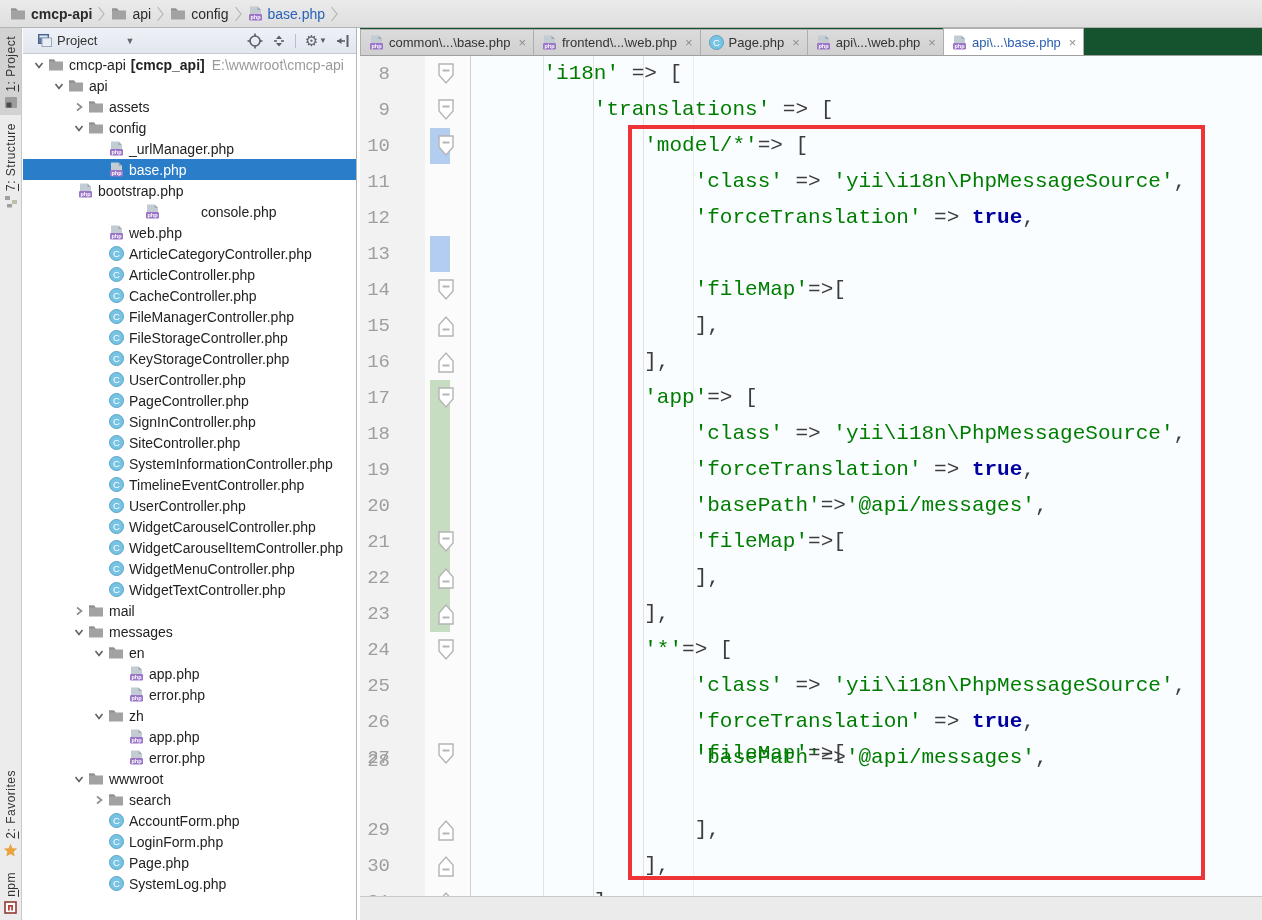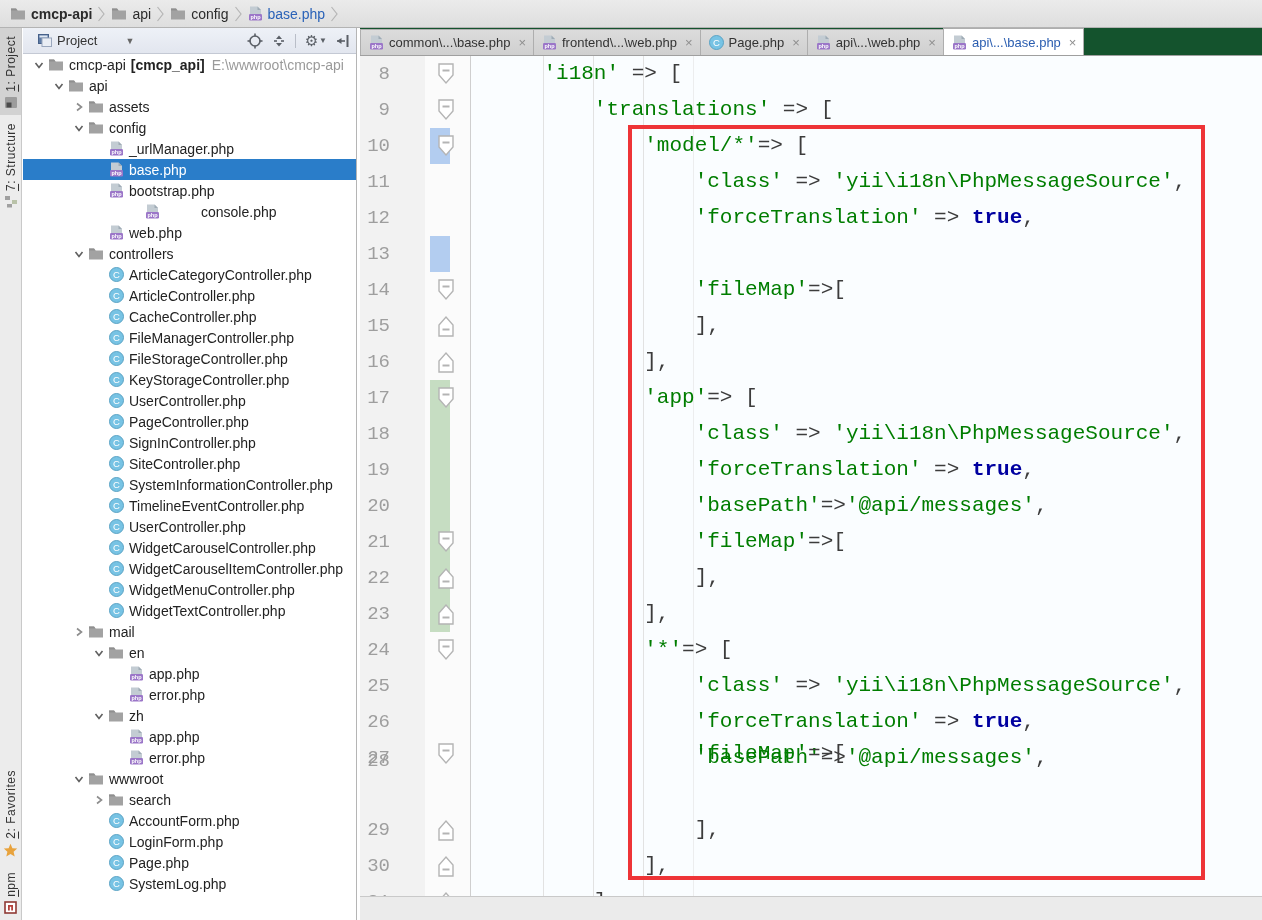--- a/index.html
+++ b/index.html
@@ -292,21 +292,21 @@
           <span class="tree-icon">
             <svg width="15" height="15" viewBox="0 0 15 15">
               <path d="M2 0.5 h7.5 l3.5 3.5 v4 H2z" fill="#c3ccd3"></path>
               <path d="M9.5 0.5 l3.5 3.5 h-3.5z" fill="#9fabb5"></path>
               <rect x="1" y="8" width="13" height="6.5" rx="1.2" fill="#9b76c8"></rect>
               <text x="7.5" y="13.2" font-size="5.5" fill="#ffffff" text-anchor="middle" font-family="Liberation Sans,sans-serif" font-weight="bold">php</text>
             </svg>
           </span>
           <span>base.php</span>
         </div>
-        <div class="tree-row" style="padding-left: 68px;">
+        <div class="tree-row" style="padding-left: 37px;">
           <span class="tree-chevron"></span>
           <span class="tree-icon">
             <svg width="15" height="15" viewBox="0 0 15 15">
               <path d="M2 0.5 h7.5 l3.5 3.5 v4 H2z" fill="#c3ccd3"></path>
               <path d="M9.5 0.5 l3.5 3.5 h-3.5z" fill="#9fabb5"></path>
               <rect x="1" y="8" width="13" height="6.5" rx="1.2" fill="#9b76c8"></rect>
               <text x="7.5" y="13.2" font-size="5.5" fill="#ffffff" text-anchor="middle" font-family="Liberation Sans,sans-serif" font-weight="bold">php</text>
             </svg>
           </span>
           <span>bootstrap.php</span>
@@ -327,218 +327,218 @@
           <span class="tree-chevron"></span>
           <span class="tree-icon">
             <svg width="15" height="15" viewBox="0 0 15 15">
               <path d="M2 0.5 h7.5 l3.5 3.5 v4 H2z" fill="#c3ccd3"></path>
               <path d="M9.5 0.5 l3.5 3.5 h-3.5z" fill="#9fabb5"></path>
               <rect x="1" y="8" width="13" height="6.5" rx="1.2" fill="#9b76c8"></rect>
               <text x="7.5" y="13.2" font-size="5.5" fill="#ffffff" text-anchor="middle" font-family="Liberation Sans,sans-serif" font-weight="bold">php</text>
             </svg>
           </span>
           <span>web.php</span>
+        </div>
+        <div class="tree-row" style="padding-left: 68px;">
+          <span class="tree-chevron"></span>
+          <span class="tree-icon">
+            <svg width="15" height="15" viewBox="0 0 15 15">
+              <circle cx="7.5" cy="7.5" r="7" fill="#77c3e4" stroke="#5ba3c4"></circle>
+              <text x="7.5" y="11" font-size="9.5" fill="#ffffff" text-anchor="middle" font-family="Liberation Sans,sans-serif">C</text>
+            </svg>
+          </span>
+          <span>ArticleCategoryController.php</span>
+        </div>
+        <div class="tree-row" style="padding-left: 68px;">
+          <span class="tree-chevron"></span>
+          <span class="tree-icon">
+            <svg width="15" height="15" viewBox="0 0 15 15">
+              <circle cx="7.5" cy="7.5" r="7" fill="#77c3e4" stroke="#5ba3c4"></circle>
+              <text x="7.5" y="11" font-size="9.5" fill="#ffffff" text-anchor="middle" font-family="Liberation Sans,sans-serif">C</text>
+            </svg>
+          </span>
+          <span>ArticleController.php</span>
+        </div>
+        <div class="tree-row" style="padding-left: 68px;">
+          <span class="tree-chevron"></span>
+          <span class="tree-icon">
+            <svg width="15" height="15" viewBox="0 0 15 15">
+              <circle cx="7.5" cy="7.5" r="7" fill="#77c3e4" stroke="#5ba3c4"></circle>
+              <text x="7.5" y="11" font-size="9.5" fill="#ffffff" text-anchor="middle" font-family="Liberation Sans,sans-serif">C</text>
+            </svg>
+          </span>
+          <span>CacheController.php</span>
+        </div>
+        <div class="tree-row" style="padding-left: 68px;">
+          <span class="tree-chevron"></span>
+          <span class="tree-icon">
+            <svg width="15" height="15" viewBox="0 0 15 15">
+              <circle cx="7.5" cy="7.5" r="7" fill="#77c3e4" stroke="#5ba3c4"></circle>
+              <text x="7.5" y="11" font-size="9.5" fill="#ffffff" text-anchor="middle" font-family="Liberation Sans,sans-serif">C</text>
+            </svg>
+          </span>
+          <span>FileManagerController.php</span>
+        </div>
+        <div class="tree-row" style="padding-left: 68px;">
+          <span class="tree-chevron"></span>
+          <span class="tree-icon">
+            <svg width="15" height="15" viewBox="0 0 15 15">
+              <circle cx="7.5" cy="7.5" r="7" fill="#77c3e4" stroke="#5ba3c4"></circle>
+              <text x="7.5" y="11" font-size="9.5" fill="#ffffff" text-anchor="middle" font-family="Liberation Sans,sans-serif">C</text>
+            </svg>
+          </span>
+          <span>FileStorageController.php</span>
+        </div>
+        <div class="tree-row" style="padding-left: 68px;">
+          <span class="tree-chevron"></span>
+          <span class="tree-icon">
+            <svg width="15" height="15" viewBox="0 0 15 15">
+              <circle cx="7.5" cy="7.5" r="7" fill="#77c3e4" stroke="#5ba3c4"></circle>
+              <text x="7.5" y="11" font-size="9.5" fill="#ffffff" text-anchor="middle" font-family="Liberation Sans,sans-serif">C</text>
+            </svg>
+          </span>
+          <span>KeyStorageController.php</span>
+        </div>
+        <div class="tree-row" style="padding-left: 68px;">
+          <span class="tree-chevron"></span>
+          <span class="tree-icon">
+            <svg width="15" height="15" viewBox="0 0 15 15">
+              <circle cx="7.5" cy="7.5" r="7" fill="#77c3e4" stroke="#5ba3c4"></circle>
+              <text x="7.5" y="11" font-size="9.5" fill="#ffffff" text-anchor="middle" font-family="Liberation Sans,sans-serif">C</text>
+            </svg>
+          </span>
+          <span>UserController.php</span>
+        </div>
+        <div class="tree-row" style="padding-left: 68px;">
+          <span class="tree-chevron"></span>
+          <span class="tree-icon">
+            <svg width="15" height="15" viewBox="0 0 15 15">
+              <circle cx="7.5" cy="7.5" r="7" fill="#77c3e4" stroke="#5ba3c4"></circle>
+              <text x="7.5" y="11" font-size="9.5" fill="#ffffff" text-anchor="middle" font-family="Liberation Sans,sans-serif">C</text>
+            </svg>
+          </span>
+          <span>PageController.php</span>
+        </div>
+        <div class="tree-row" style="padding-left: 68px;">
+          <span class="tree-chevron"></span>
+          <span class="tree-icon">
+            <svg width="15" height="15" viewBox="0 0 15 15">
+              <circle cx="7.5" cy="7.5" r="7" fill="#77c3e4" stroke="#5ba3c4"></circle>
+              <text x="7.5" y="11" font-size="9.5" fill="#ffffff" text-anchor="middle" font-family="Liberation Sans,sans-serif">C</text>
+            </svg>
+          </span>
+          <span>SignInController.php</span>
+        </div>
+        <div class="tree-row" style="padding-left: 68px;">
+          <span class="tree-chevron"></span>
+          <span class="tree-icon">
+            <svg width="15" height="15" viewBox="0 0 15 15">
+              <circle cx="7.5" cy="7.5" r="7" fill="#77c3e4" stroke="#5ba3c4"></circle>
+              <text x="7.5" y="11" font-size="9.5" fill="#ffffff" text-anchor="middle" font-family="Liberation Sans,sans-serif">C</text>
+            </svg>
+          </span>
+          <span>SiteController.php</span>
+        </div>
+        <div class="tree-row" style="padding-left: 68px;">
+          <span class="tree-chevron"></span>
+          <span class="tree-icon">
+            <svg width="15" height="15" viewBox="0 0 15 15">
+              <circle cx="7.5" cy="7.5" r="7" fill="#77c3e4" stroke="#5ba3c4"></circle>
+              <text x="7.5" y="11" font-size="9.5" fill="#ffffff" text-anchor="middle" font-family="Liberation Sans,sans-serif">C</text>
+            </svg>
+          </span>
+          <span>SystemInformationController.php</span>
+        </div>
+        <div class="tree-row" style="padding-left: 68px;">
+          <span class="tree-chevron"></span>
+          <span class="tree-icon">
+            <svg width="15" height="15" viewBox="0 0 15 15">
+              <circle cx="7.5" cy="7.5" r="7" fill="#77c3e4" stroke="#5ba3c4"></circle>
+              <text x="7.5" y="11" font-size="9.5" fill="#ffffff" text-anchor="middle" font-family="Liberation Sans,sans-serif">C</text>
+            </svg>
+          </span>
+          <span>TimelineEventController.php</span>
+        </div>
+        <div class="tree-row" style="padding-left: 68px;">
+          <span class="tree-chevron"></span>
+          <span class="tree-icon">
+            <svg width="15" height="15" viewBox="0 0 15 15">
+              <circle cx="7.5" cy="7.5" r="7" fill="#77c3e4" stroke="#5ba3c4"></circle>
+              <text x="7.5" y="11" font-size="9.5" fill="#ffffff" text-anchor="middle" font-family="Liberation Sans,sans-serif">C</text>
+            </svg>
+          </span>
+          <span>UserController.php</span>
+        </div>
+        <div class="tree-row" style="padding-left: 68px;">
+          <span class="tree-chevron"></span>
+          <span class="tree-icon">
+            <svg width="15" height="15" viewBox="0 0 15 15">
+              <circle cx="7.5" cy="7.5" r="7" fill="#77c3e4" stroke="#5ba3c4"></circle>
+              <text x="7.5" y="11" font-size="9.5" fill="#ffffff" text-anchor="middle" font-family="Liberation Sans,sans-serif">C</text>
+            </svg>
+          </span>
+          <span>WidgetCarouselController.php</span>
+        </div>
+        <div class="tree-row" style="padding-left: 68px;">
+          <span class="tree-chevron"></span>
+          <span class="tree-icon">
+            <svg width="15" height="15" viewBox="0 0 15 15">
+              <circle cx="7.5" cy="7.5" r="7" fill="#77c3e4" stroke="#5ba3c4"></circle>
+              <text x="7.5" y="11" font-size="9.5" fill="#ffffff" text-anchor="middle" font-family="Liberation Sans,sans-serif">C</text>
+            </svg>
+          </span>
+          <span>WidgetCarouselItemController.php</span>
+        </div>
+        <div class="tree-row" style="padding-left: 68px;">
+          <span class="tree-chevron"></span>
+          <span class="tree-icon">
+            <svg width="15" height="15" viewBox="0 0 15 15">
+              <circle cx="7.5" cy="7.5" r="7" fill="#77c3e4" stroke="#5ba3c4"></circle>
+              <text x="7.5" y="11" font-size="9.5" fill="#ffffff" text-anchor="middle" font-family="Liberation Sans,sans-serif">C</text>
+            </svg>
+          </span>
+          <span>WidgetMenuController.php</span>
+        </div>
+        <div class="tree-row" style="padding-left: 68px;">
+          <span class="tree-chevron"></span>
+          <span class="tree-icon">
+            <svg width="15" height="15" viewBox="0 0 15 15">
+              <circle cx="7.5" cy="7.5" r="7" fill="#77c3e4" stroke="#5ba3c4"></circle>
+              <text x="7.5" y="11" font-size="9.5" fill="#ffffff" text-anchor="middle" font-family="Liberation Sans,sans-serif">C</text>
+            </svg>
+          </span>
+          <span>WidgetTextController.php</span>
+        </div>
+        <div class="tree-row" style="padding-left: 48px;">
+          <span class="tree-chevron">
+            <svg width="12" height="12" viewBox="0 0 12 12">
+              <polyline points="4,2.5 8.5,6 4,9.5" fill="none" stroke="#8c8c8c" stroke-width="1.6"></polyline>
+            </svg>
+          </span>
+          <span class="tree-icon">
+            <svg width="16" height="13" viewBox="0 0 16 13">
+              <path d="M1 1.5 h5 l1.6 2 H15 v9 H1z" fill="#a2a2a2"></path>
+              <path d="M1 1.5 h5 l1.6 2 H1z" fill="#8f8f8f"></path>
+            </svg>
+          </span>
+          <span>mail</span>
         </div>
         <div class="tree-row" style="padding-left: 48px;">
           <span class="tree-chevron">
             <svg width="12" height="12" viewBox="0 0 12 12">
               <polyline points="2.5,4 6,8.5 9.5,4" fill="none" stroke="#5f5f5f" stroke-width="1.6"></polyline>
             </svg>
           </span>
           <span class="tree-icon">
             <svg width="16" height="13" viewBox="0 0 16 13">
               <path d="M1 1.5 h5 l1.6 2 H15 v9 H1z" fill="#a2a2a2"></path>
               <path d="M1 1.5 h5 l1.6 2 H1z" fill="#8f8f8f"></path>
             </svg>
           </span>
-          <span>controllers</span>
-        </div>
-        <div class="tree-row" style="padding-left: 68px;">
-          <span class="tree-chevron"></span>
-          <span class="tree-icon">
-            <svg width="15" height="15" viewBox="0 0 15 15">
-              <circle cx="7.5" cy="7.5" r="7" fill="#77c3e4" stroke="#5ba3c4"></circle>
-              <text x="7.5" y="11" font-size="9.5" fill="#ffffff" text-anchor="middle" font-family="Liberation Sans,sans-serif">C</text>
-            </svg>
-          </span>
-          <span>ArticleCategoryController.php</span>
-        </div>
-        <div class="tree-row" style="padding-left: 68px;">
-          <span class="tree-chevron"></span>
-          <span class="tree-icon">
-            <svg width="15" height="15" viewBox="0 0 15 15">
-              <circle cx="7.5" cy="7.5" r="7" fill="#77c3e4" stroke="#5ba3c4"></circle>
-              <text x="7.5" y="11" font-size="9.5" fill="#ffffff" text-anchor="middle" font-family="Liberation Sans,sans-serif">C</text>
-            </svg>
-          </span>
-          <span>ArticleController.php</span>
-        </div>
-        <div class="tree-row" style="padding-left: 68px;">
-          <span class="tree-chevron"></span>
-          <span class="tree-icon">
-            <svg width="15" height="15" viewBox="0 0 15 15">
-              <circle cx="7.5" cy="7.5" r="7" fill="#77c3e4" stroke="#5ba3c4"></circle>
-              <text x="7.5" y="11" font-size="9.5" fill="#ffffff" text-anchor="middle" font-family="Liberation Sans,sans-serif">C</text>
-            </svg>
-          </span>
-          <span>CacheController.php</span>
-        </div>
-        <div class="tree-row" style="padding-left: 68px;">
-          <span class="tree-chevron"></span>
-          <span class="tree-icon">
-            <svg width="15" height="15" viewBox="0 0 15 15">
-              <circle cx="7.5" cy="7.5" r="7" fill="#77c3e4" stroke="#5ba3c4"></circle>
-              <text x="7.5" y="11" font-size="9.5" fill="#ffffff" text-anchor="middle" font-family="Liberation Sans,sans-serif">C</text>
-            </svg>
-          </span>
-          <span>FileManagerController.php</span>
-        </div>
-        <div class="tree-row" style="padding-left: 68px;">
-          <span class="tree-chevron"></span>
-          <span class="tree-icon">
-            <svg width="15" height="15" viewBox="0 0 15 15">
-              <circle cx="7.5" cy="7.5" r="7" fill="#77c3e4" stroke="#5ba3c4"></circle>
-              <text x="7.5" y="11" font-size="9.5" fill="#ffffff" text-anchor="middle" font-family="Liberation Sans,sans-serif">C</text>
-            </svg>
-          </span>
-          <span>FileStorageController.php</span>
-        </div>
-        <div class="tree-row" style="padding-left: 68px;">
-          <span class="tree-chevron"></span>
-          <span class="tree-icon">
-            <svg width="15" height="15" viewBox="0 0 15 15">
-              <circle cx="7.5" cy="7.5" r="7" fill="#77c3e4" stroke="#5ba3c4"></circle>
-              <text x="7.5" y="11" font-size="9.5" fill="#ffffff" text-anchor="middle" font-family="Liberation Sans,sans-serif">C</text>
-            </svg>
-          </span>
-          <span>KeyStorageController.php</span>
-        </div>
-        <div class="tree-row" style="padding-left: 68px;">
-          <span class="tree-chevron"></span>
-          <span class="tree-icon">
-            <svg width="15" height="15" viewBox="0 0 15 15">
-              <circle cx="7.5" cy="7.5" r="7" fill="#77c3e4" stroke="#5ba3c4"></circle>
-              <text x="7.5" y="11" font-size="9.5" fill="#ffffff" text-anchor="middle" font-family="Liberation Sans,sans-serif">C</text>
-            </svg>
-          </span>
-          <span>UserController.php</span>
-        </div>
-        <div class="tree-row" style="padding-left: 68px;">
-          <span class="tree-chevron"></span>
-          <span class="tree-icon">
-            <svg width="15" height="15" viewBox="0 0 15 15">
-              <circle cx="7.5" cy="7.5" r="7" fill="#77c3e4" stroke="#5ba3c4"></circle>
-              <text x="7.5" y="11" font-size="9.5" fill="#ffffff" text-anchor="middle" font-family="Liberation Sans,sans-serif">C</text>
-            </svg>
-          </span>
-          <span>PageController.php</span>
-        </div>
-        <div class="tree-row" style="padding-left: 68px;">
-          <span class="tree-chevron"></span>
-          <span class="tree-icon">
-            <svg width="15" height="15" viewBox="0 0 15 15">
-              <circle cx="7.5" cy="7.5" r="7" fill="#77c3e4" stroke="#5ba3c4"></circle>
-              <text x="7.5" y="11" font-size="9.5" fill="#ffffff" text-anchor="middle" font-family="Liberation Sans,sans-serif">C</text>
-            </svg>
-          </span>
-          <span>SignInController.php</span>
-        </div>
-        <div class="tree-row" style="padding-left: 68px;">
-          <span class="tree-chevron"></span>
-          <span class="tree-icon">
-            <svg width="15" height="15" viewBox="0 0 15 15">
-              <circle cx="7.5" cy="7.5" r="7" fill="#77c3e4" stroke="#5ba3c4"></circle>
-              <text x="7.5" y="11" font-size="9.5" fill="#ffffff" text-anchor="middle" font-family="Liberation Sans,sans-serif">C</text>
-            </svg>
-          </span>
-          <span>SiteController.php</span>
-        </div>
-        <div class="tree-row" style="padding-left: 68px;">
-          <span class="tree-chevron"></span>
-          <span class="tree-icon">
-            <svg width="15" height="15" viewBox="0 0 15 15">
-              <circle cx="7.5" cy="7.5" r="7" fill="#77c3e4" stroke="#5ba3c4"></circle>
-              <text x="7.5" y="11" font-size="9.5" fill="#ffffff" text-anchor="middle" font-family="Liberation Sans,sans-serif">C</text>
-            </svg>
-          </span>
-          <span>SystemInformationController.php</span>
-        </div>
-        <div class="tree-row" style="padding-left: 68px;">
-          <span class="tree-chevron"></span>
-          <span class="tree-icon">
-            <svg width="15" height="15" viewBox="0 0 15 15">
-              <circle cx="7.5" cy="7.5" r="7" fill="#77c3e4" stroke="#5ba3c4"></circle>
-              <text x="7.5" y="11" font-size="9.5" fill="#ffffff" text-anchor="middle" font-family="Liberation Sans,sans-serif">C</text>
-            </svg>
-          </span>
-          <span>TimelineEventController.php</span>
-        </div>
-        <div class="tree-row" style="padding-left: 68px;">
-          <span class="tree-chevron"></span>
-          <span class="tree-icon">
-            <svg width="15" height="15" viewBox="0 0 15 15">
-              <circle cx="7.5" cy="7.5" r="7" fill="#77c3e4" stroke="#5ba3c4"></circle>
-              <text x="7.5" y="11" font-size="9.5" fill="#ffffff" text-anchor="middle" font-family="Liberation Sans,sans-serif">C</text>
-            </svg>
-          </span>
-          <span>UserController.php</span>
-        </div>
-        <div class="tree-row" style="padding-left: 68px;">
-          <span class="tree-chevron"></span>
-          <span class="tree-icon">
-            <svg width="15" height="15" viewBox="0 0 15 15">
-              <circle cx="7.5" cy="7.5" r="7" fill="#77c3e4" stroke="#5ba3c4"></circle>
-              <text x="7.5" y="11" font-size="9.5" fill="#ffffff" text-anchor="middle" font-family="Liberation Sans,sans-serif">C</text>
-            </svg>
-          </span>
-          <span>WidgetCarouselController.php</span>
-        </div>
-        <div class="tree-row" style="padding-left: 68px;">
-          <span class="tree-chevron"></span>
-          <span class="tree-icon">
-            <svg width="15" height="15" viewBox="0 0 15 15">
-              <circle cx="7.5" cy="7.5" r="7" fill="#77c3e4" stroke="#5ba3c4"></circle>
-              <text x="7.5" y="11" font-size="9.5" fill="#ffffff" text-anchor="middle" font-family="Liberation Sans,sans-serif">C</text>
-            </svg>
-          </span>
-          <span>WidgetCarouselItemController.php</span>
-        </div>
-        <div class="tree-row" style="padding-left: 68px;">
-          <span class="tree-chevron"></span>
-          <span class="tree-icon">
-            <svg width="15" height="15" viewBox="0 0 15 15">
-              <circle cx="7.5" cy="7.5" r="7" fill="#77c3e4" stroke="#5ba3c4"></circle>
-              <text x="7.5" y="11" font-size="9.5" fill="#ffffff" text-anchor="middle" font-family="Liberation Sans,sans-serif">C</text>
-            </svg>
-          </span>
-          <span>WidgetMenuController.php</span>
-        </div>
-        <div class="tree-row" style="padding-left: 68px;">
-          <span class="tree-chevron"></span>
-          <span class="tree-icon">
-            <svg width="15" height="15" viewBox="0 0 15 15">
-              <circle cx="7.5" cy="7.5" r="7" fill="#77c3e4" stroke="#5ba3c4"></circle>
-              <text x="7.5" y="11" font-size="9.5" fill="#ffffff" text-anchor="middle" font-family="Liberation Sans,sans-serif">C</text>
-            </svg>
-          </span>
-          <span>WidgetTextController.php</span>
-        </div>
-        <div class="tree-row" style="padding-left: 48px;">
-          <span class="tree-chevron">
-            <svg width="12" height="12" viewBox="0 0 12 12">
-              <polyline points="4,2.5 8.5,6 4,9.5" fill="none" stroke="#8c8c8c" stroke-width="1.6"></polyline>
-            </svg>
-          </span>
-          <span class="tree-icon">
-            <svg width="16" height="13" viewBox="0 0 16 13">
-              <path d="M1 1.5 h5 l1.6 2 H15 v9 H1z" fill="#a2a2a2"></path>
-              <path d="M1 1.5 h5 l1.6 2 H1z" fill="#8f8f8f"></path>
-            </svg>
-          </span>
-          <span>mail</span>
+          <span>messages</span>
         </div>
         <div class="tree-row" style="padding-left: 68px;">
           <span class="tree-chevron">
             <svg width="12" height="12" viewBox="0 0 12 12">
               <polyline points="2.5,4 6,8.5 9.5,4" fill="none" stroke="#5f5f5f" stroke-width="1.6"></polyline>
             </svg>
           </span>
           <span class="tree-icon">
             <svg width="16" height="13" viewBox="0 0 16 13">
               <path d="M1 1.5 h5 l1.6 2 H15 v9 H1z" fill="#a2a2a2"></path>

